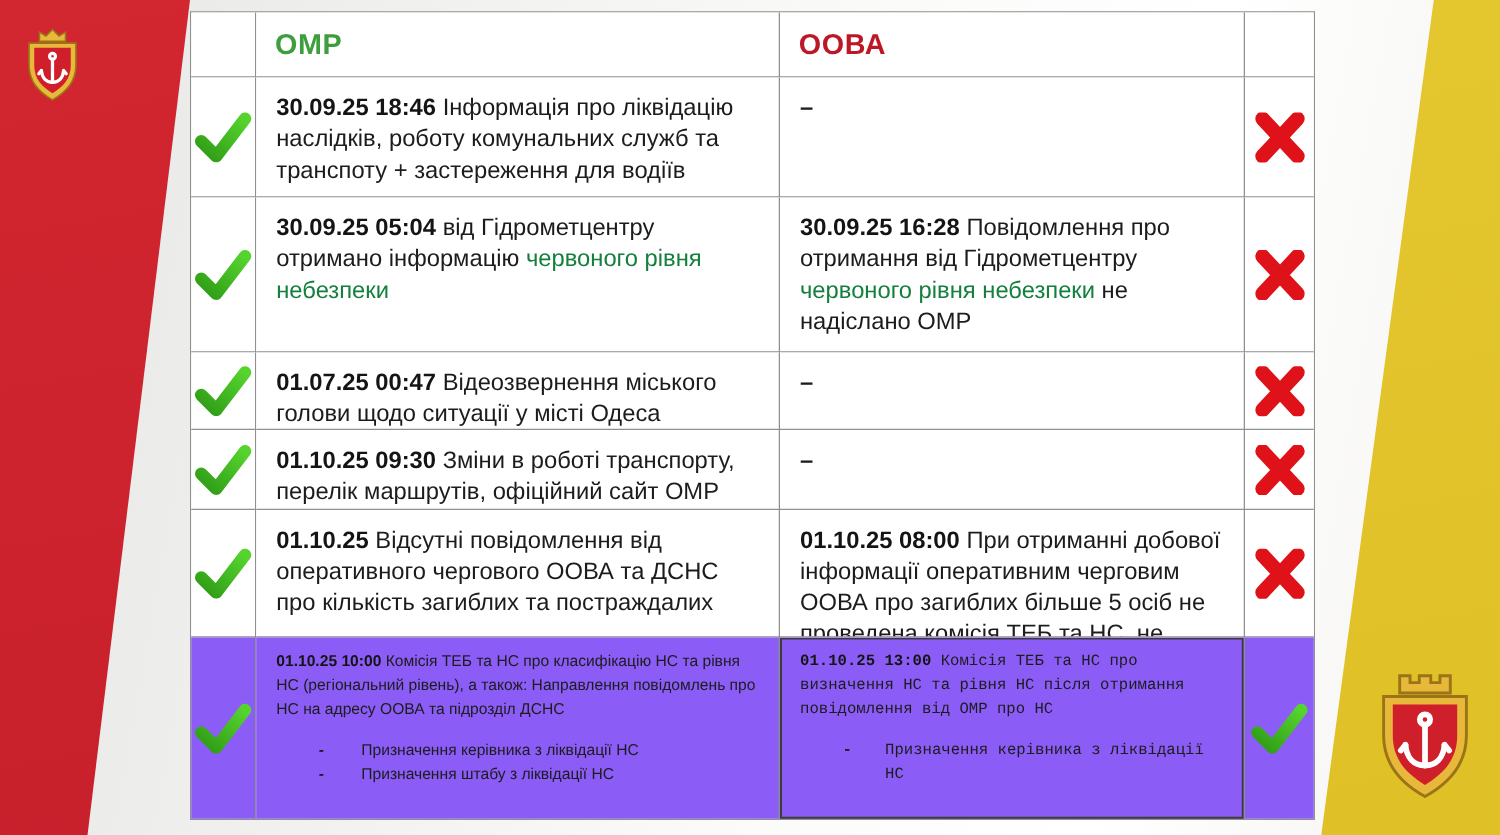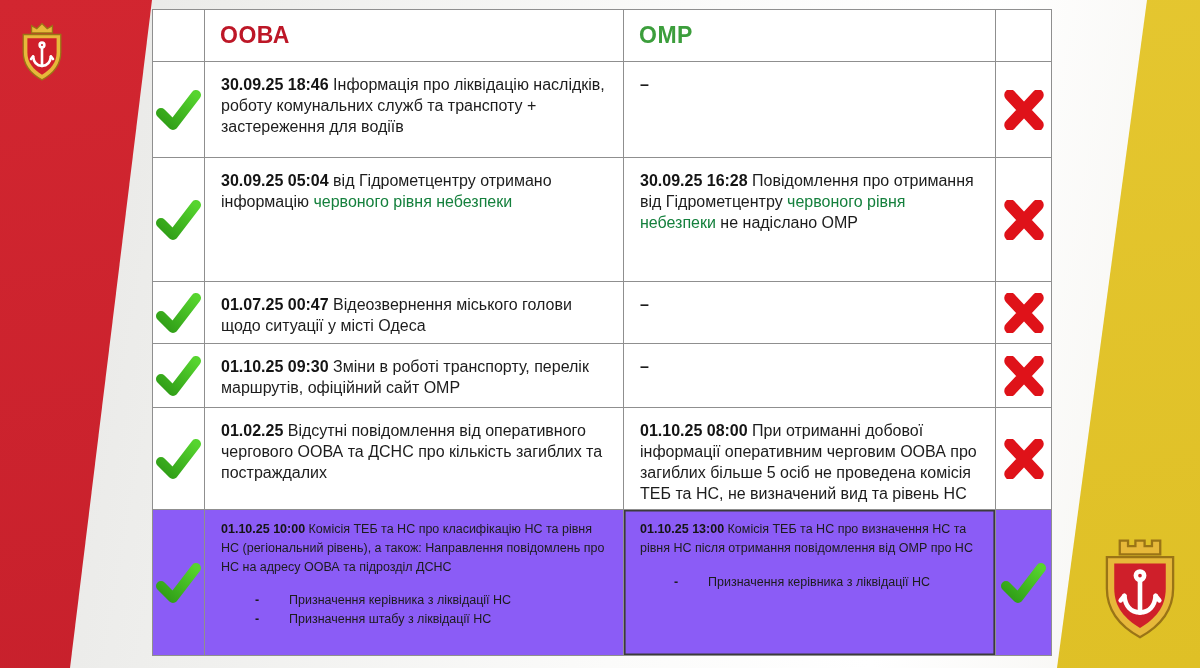--- a/index.html
+++ b/index.html
@@ -40,32 +40,32 @@
   }
   .cell {
     border-right: 1px solid #8f8f8f;
     border-bottom: 1px solid #8f8f8f;
     background: #ffffff;
     overflow: hidden;
   }
   .cell:nth-child(4n) { border-right: none; }
   .cell:nth-last-child(-n+4) { border-bottom: none; }
   .cell.alt { background: #8b5cf6; }
-  .cell.outlined { box-shadow: inset 0 0 0 1.6px #3b3b3b; }
+  .cell.outlined { box-shadow: inset 0 0 0 1.6px #3b3b3b; font-family: Liberation Mono, monospace; }
 
   .head-cell { display: flex; align-items: center; padding: 0 15px; }
   .head-label { font-size: 23px; font-weight: bold; letter-spacing: .5px; }
   .head-label.green { color: #3c9e3c; }
   .head-label.red { color: #bd1727; }
 
   .status-cell { display: flex; align-items: center; justify-content: center; }
 
   .text-cell {
     padding: 12px 16px 10px 16px;
-    font-size: 16px;
+    font-size: 19px;
     line-height: 1.32;
     color: #1c1c1c;
   }
   .text-cell.small { font-size: 12.5px; line-height: 1.5; padding-top: 10px; }
   .text-cell .b { font-weight: bold; color: #141414; }
   .text-cell .r { color: #15803d; }
   .text-cell .dash { font-weight: bold; }
 
   .bullets { margin-top: 15px; }
   .bullet { display: flex; padding-left: 34px; }
@@ -104,25 +104,25 @@
         <path d="M50 84 C40 84 34 77 33 66"></path>
         <path d="M50 84 C60 84 66 77 67 66"></path>
         <path d="M33 66 l-4 5 M67 66 l4 5"></path>
       </g>
     </svg>
   </div>
 
   <div class="table" id="table">
     <div class="cell head-cell"></div>
     <div class="cell head-cell">
+      <span class="head-label green">ОМР</span>
+    </div>
+    <div class="cell head-cell">
       <span class="head-label red">ООВА</span>
     </div>
-    <div class="cell head-cell">
-      <span class="head-label green">ОМР</span>
-    </div>
     <div class="cell head-cell"></div>
 
   <div class="cell status-cell">
         <svg width="47" height="41" viewBox="0 0 47 41">
           <defs>
             <linearGradient id="gL0" x1="0" y1="1" x2="1" y2="0">
               <stop offset="0" stop-color="#2e9b16"></stop>
               <stop offset="1" stop-color="#56d42e"></stop>
             </linearGradient>
           </defs>
@@ -211,21 +211,21 @@
           <defs>
             <linearGradient id="gL4" x1="0" y1="1" x2="1" y2="0">
               <stop offset="0" stop-color="#2e9b16"></stop>
               <stop offset="1" stop-color="#56d42e"></stop>
             </linearGradient>
           </defs>
           <path d="M6 24 L18 36 L41 6" fill="none" stroke="url(#gL4)" stroke-width="10" stroke-linecap="round" stroke-linejoin="round"></path>
         </svg>
       </div>
       <div class="cell text-cell">
-        <div><span class="b">01.02.25</span><span> Відсутні повідомлення від оперативного чергового ООВА та ДСНС про кількість загиблих та постраждалих</span></div>
+        <div><span class="b">01.10.25</span><span> Відсутні повідомлення від оперативного чергового ООВА та ДСНС про кількість загиблих та постраждалих</span></div>
       </div>
       <div class="cell text-cell">
         <div><span class="b">01.10.25 08:00</span><span> При отриманні добової інформації оперативним черговим ООВА про загиблих більше 5 осіб не проведена комісія ТЕБ та НС, не визначений вид та рівень НС</span></div>
       </div>
       <div class="cell status-cell">
         <svg width="42" height="40" viewBox="0 0 42 40">
           <path d="M7 5 L35 35 M35 5 L7 35" fill="none" stroke="#df1219" stroke-width="11.5" stroke-linecap="round"></path>
         </svg>
       </div>
       <div class="cell status-cell alt">

